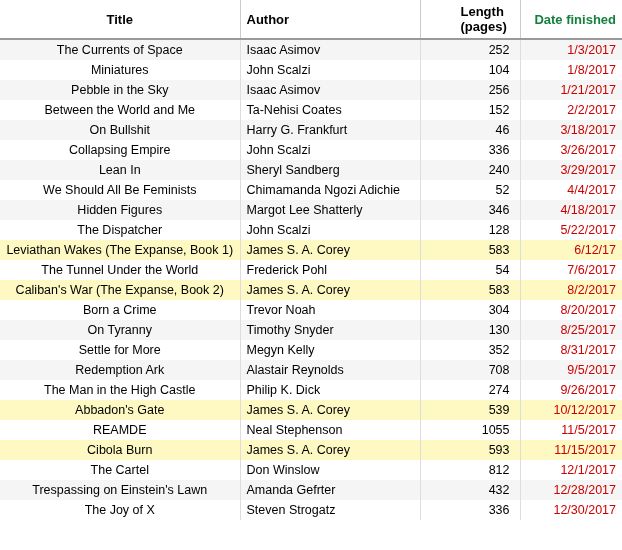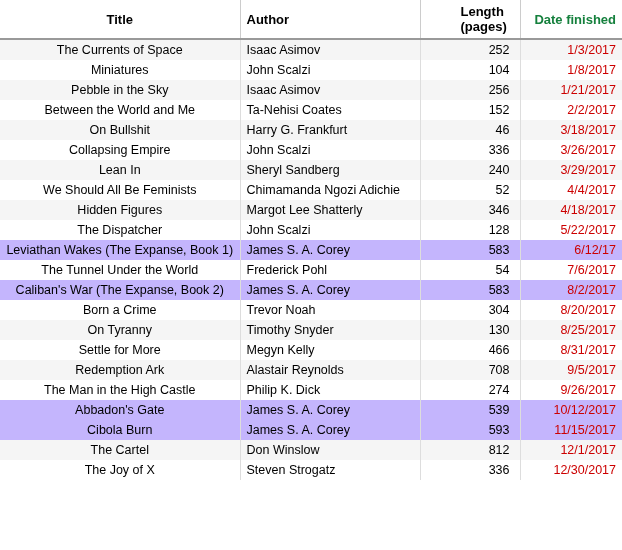--- a/index.html
+++ b/index.html
@@ -40,21 +40,21 @@
     }
     tbody td:last-child {
       border-right: none;
     }
     .col-title { width: 240px; text-align: center; }
     .col-author { width: 180px; }
     .col-length { width: 100px; text-align: right; padding-right: 10px; }
     .col-date { width: 102px; text-align: right; padding-right: 6px; color: #cc0000; }
     thead th.col-length { text-align: left; padding-left: 40px; }
     thead th.col-date { text-align: right; color: #15803d; margin-left: 48px; }
-    .row-highlight td { background: #c4b5fd; }
+    .row-highlight td { background: #fef9c3; }
   </style>
 </head>
 <body>
 
 <table>
   <thead>
     <tr>
       <th class="col-title">Title</th>
       <th class="col-author">Author</th>
       <th class="col-length">Length (pages)</th>
@@ -148,53 +148,65 @@
       </tr>
       <tr>
         <td class="col-title">On Tyranny</td>
         <td class="col-author">Timothy Snyder</td>
         <td class="col-length">130</td>
         <td class="col-date">8/25/2017</td>
       </tr>
       <tr>
         <td class="col-title">Settle for More</td>
         <td class="col-author">Megyn Kelly</td>
-        <td class="col-length">466</td>
+        <td class="col-length">352</td>
         <td class="col-date">8/31/2017</td>
       </tr>
       <tr>
         <td class="col-title">Redemption Ark</td>
         <td class="col-author">Alastair Reynolds</td>
         <td class="col-length">708</td>
         <td class="col-date">9/5/2017</td>
       </tr>
       <tr>
         <td class="col-title">The Man in the High Castle</td>
         <td class="col-author">Philip K. Dick</td>
         <td class="col-length">274</td>
         <td class="col-date">9/26/2017</td>
       </tr>
       <tr class="row-highlight">
         <td class="col-title">Abbadon's  Gate</td>
         <td class="col-author">James S. A. Corey</td>
         <td class="col-length">539</td>
         <td class="col-date">10/12/2017</td>
       </tr>
+      <tr>
+        <td class="col-title">REAMDE</td>
+        <td class="col-author">Neal Stephenson</td>
+        <td class="col-length">1055</td>
+        <td class="col-date">11/5/2017</td>
+      </tr>
       <tr class="row-highlight">
         <td class="col-title">Cibola Burn</td>
         <td class="col-author">James S. A. Corey</td>
         <td class="col-length">593</td>
         <td class="col-date">11/15/2017</td>
       </tr>
       <tr>
         <td class="col-title">The Cartel</td>
         <td class="col-author">Don Winslow</td>
         <td class="col-length">812</td>
         <td class="col-date">12/1/2017</td>
       </tr>
       <tr>
+        <td class="col-title">Trespassing on Einstein's Lawn</td>
+        <td class="col-author">Amanda Gefrter</td>
+        <td class="col-length">432</td>
+        <td class="col-date">12/28/2017</td>
+      </tr>
+      <tr>
         <td class="col-title">The Joy of X</td>
         <td class="col-author">Steven Strogatz</td>
         <td class="col-length">336</td>
         <td class="col-date">12/30/2017</td>
       </tr>
     </tbody>
 </table>
 
 </body></html>

